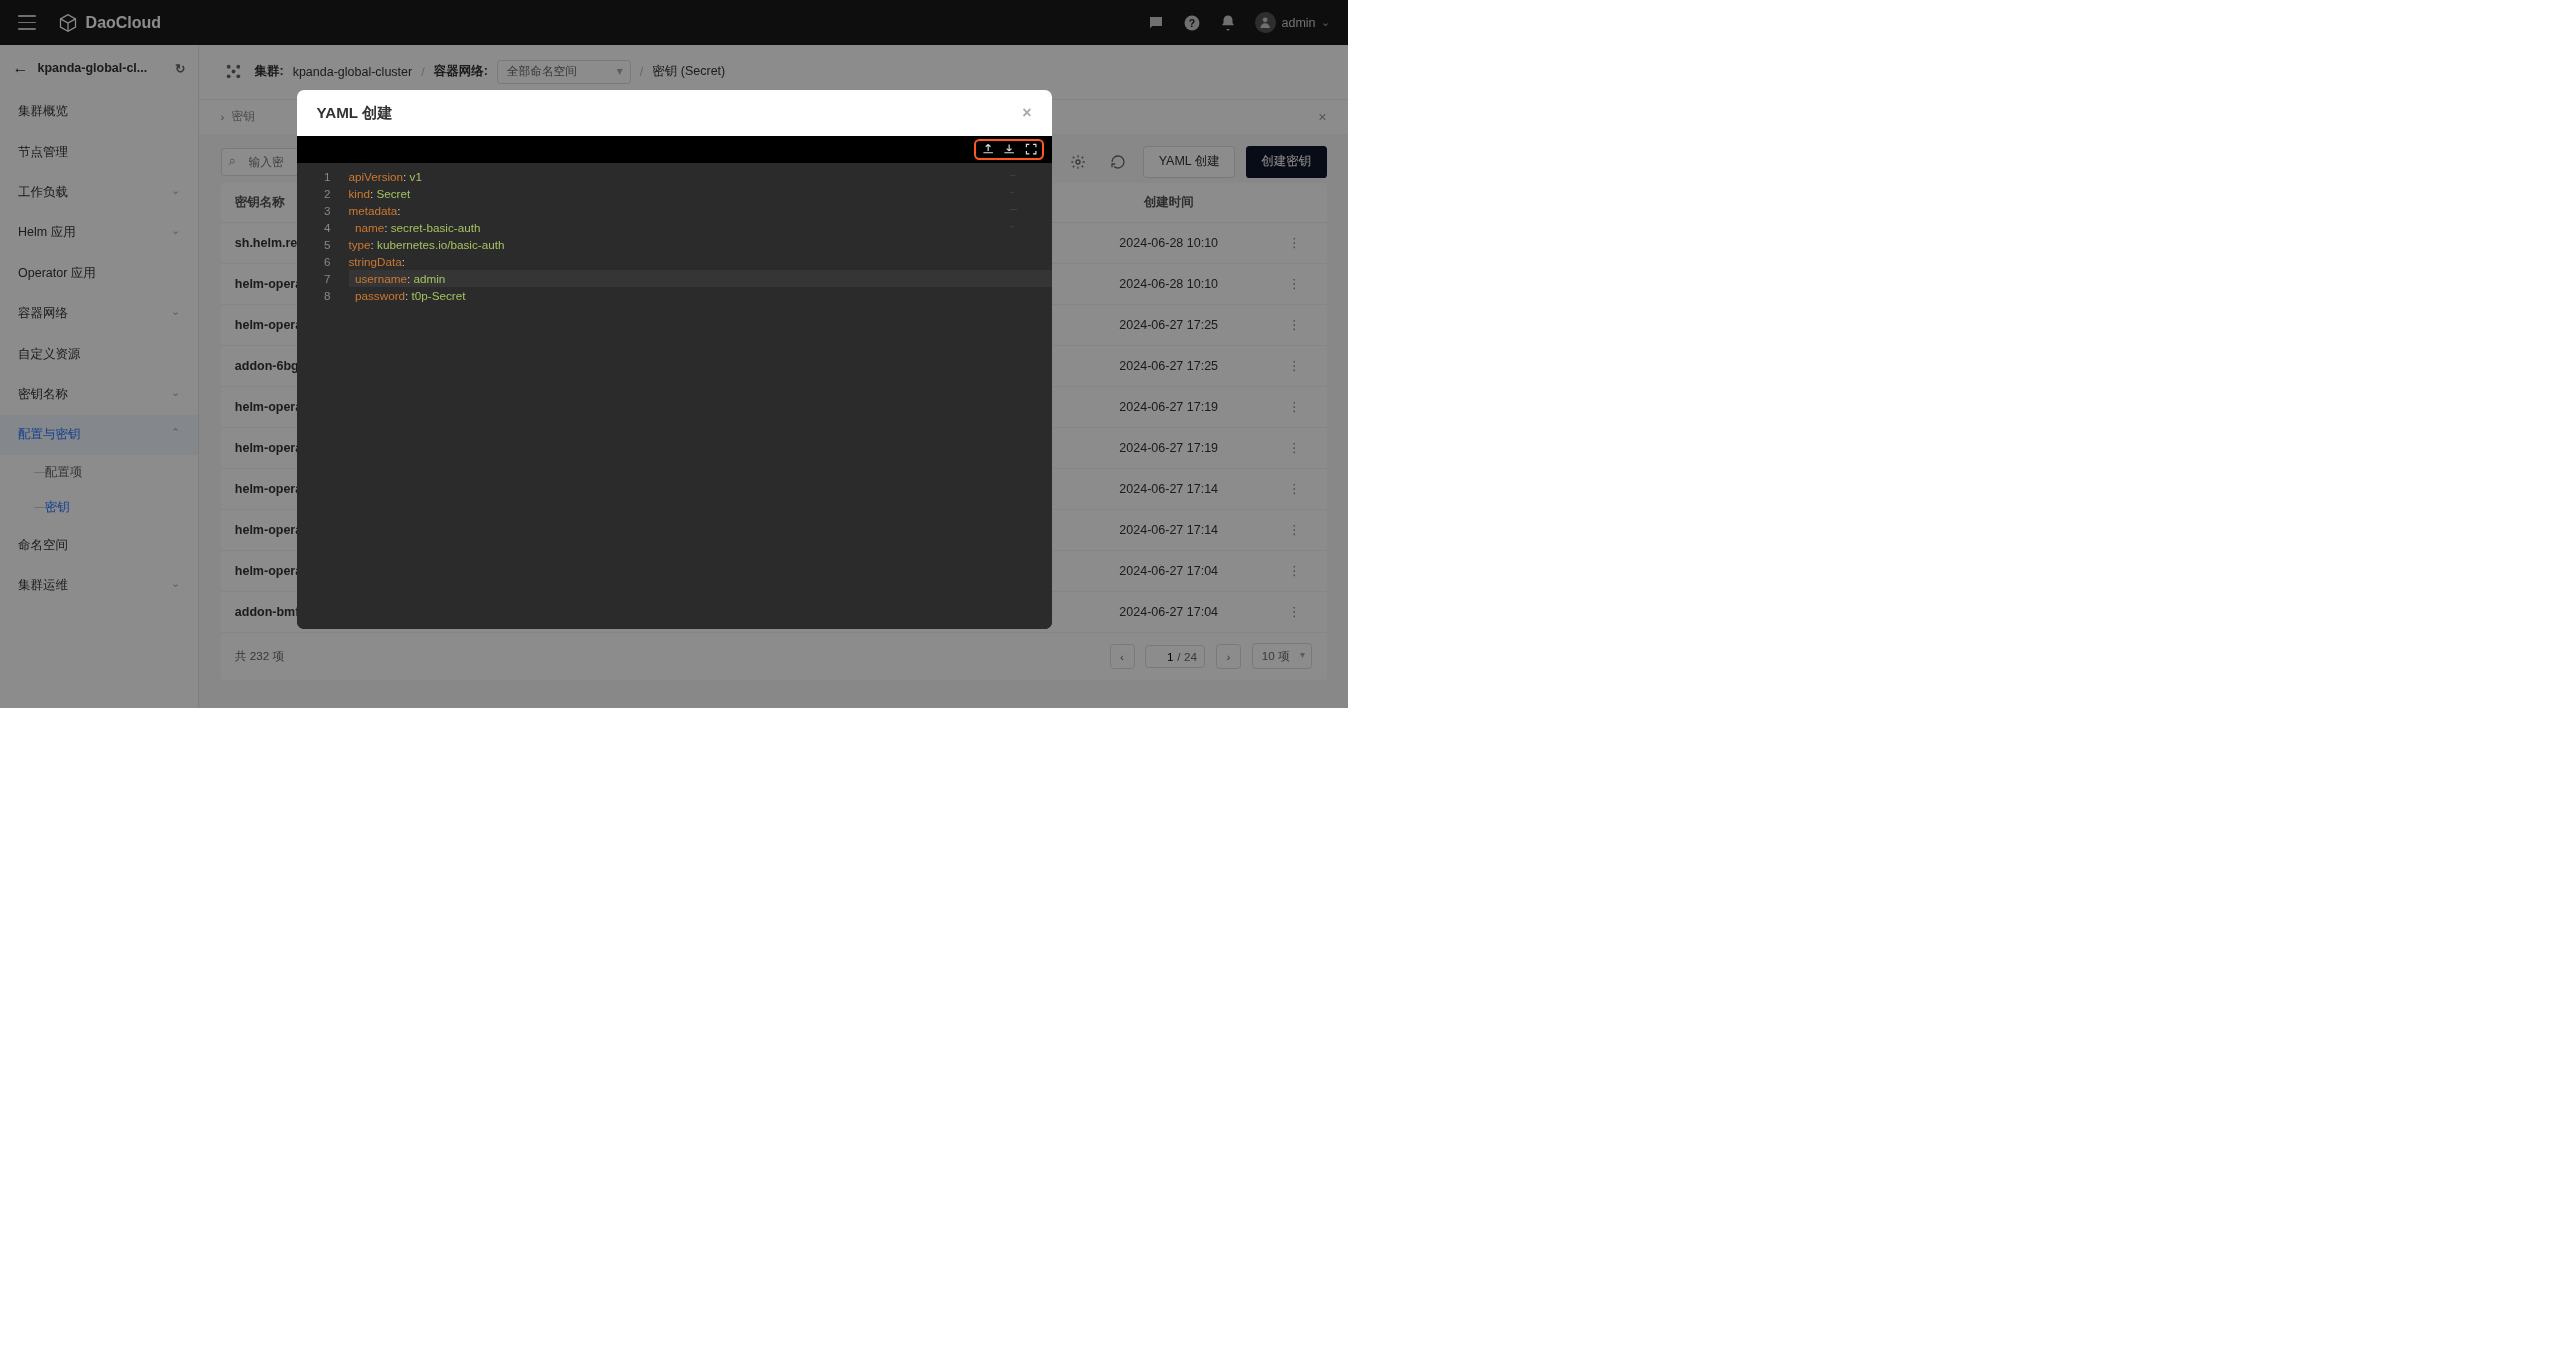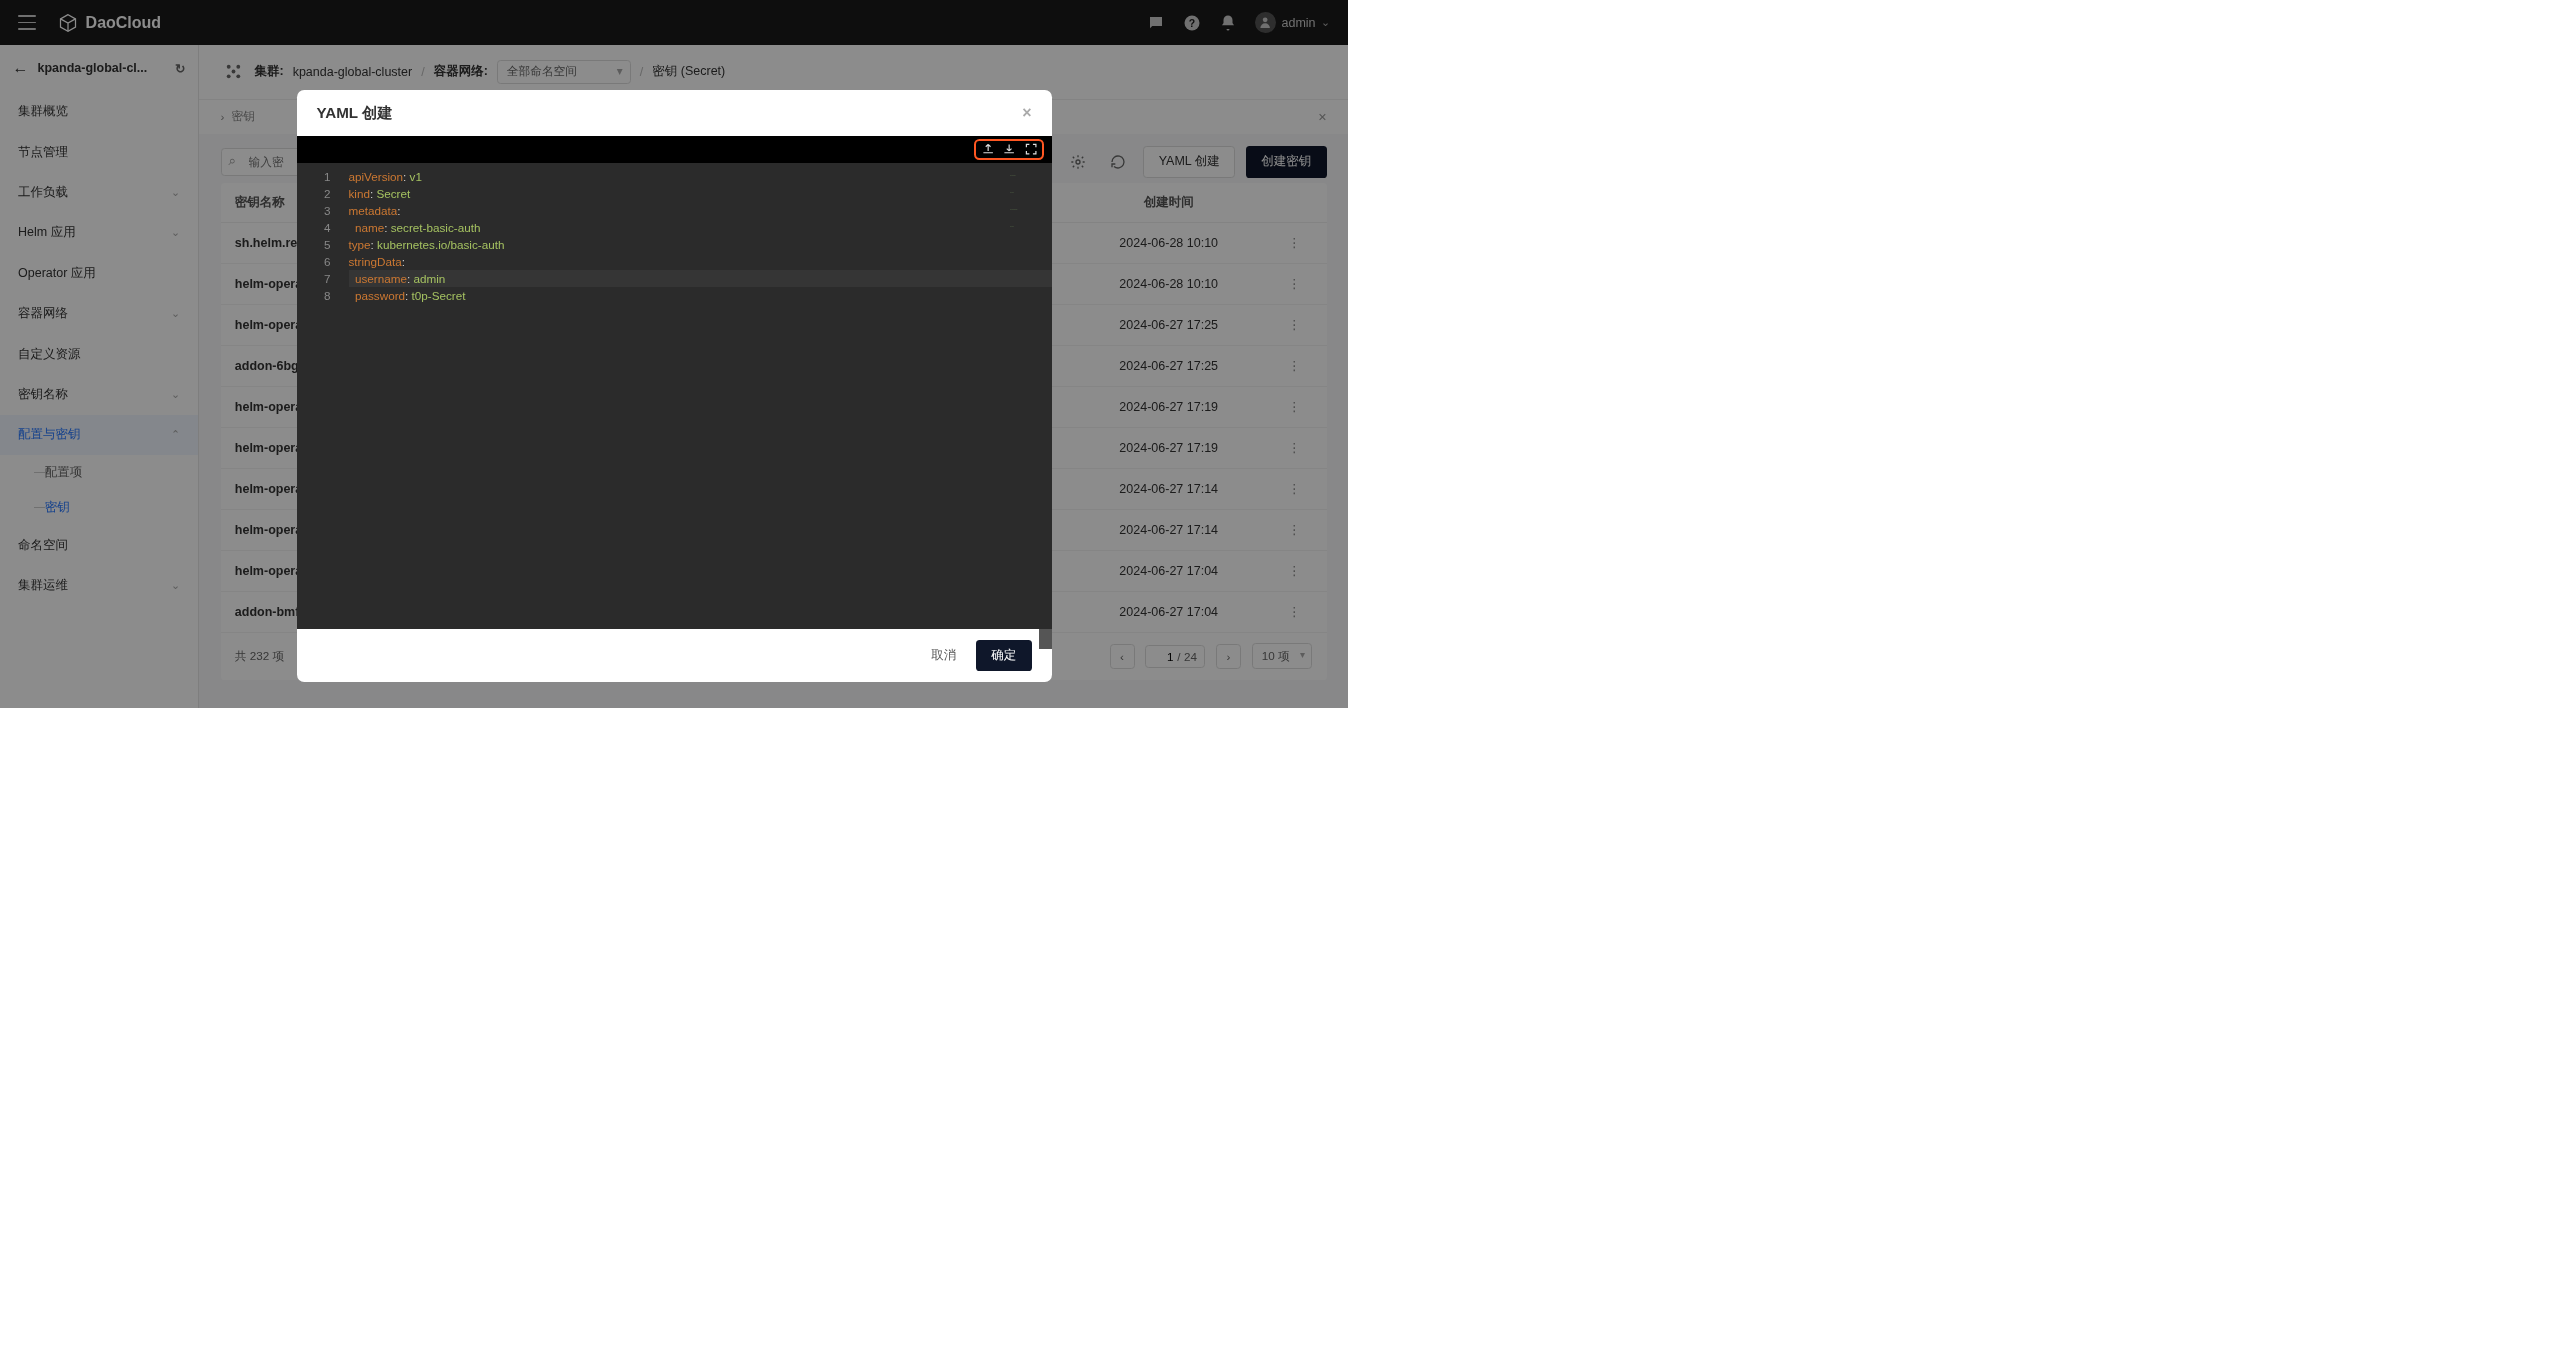--- a/index.html
+++ b/index.html
@@ -11,21 +11,21 @@
 .topbar-spacer{flex:1}
 .topbar-icons{display:flex;align-items:center;gap:18px;color:#ccc}
 .topbar-icons>*{cursor:pointer;display:flex;align-items:center}
 .user-area{display:flex;align-items:center;gap:5.4px}
 .avatar-ico{width:21.5px;height:21.5px;border-radius:50%;background:#555;display:flex;align-items:center;justify-content:center}
 .below-top{display:flex;height:calc(100% - 45px)}
 .sidebar{width:199px;border-right:0.9px solid #e5e5e5;background:#fff;overflow-y:auto}
 .sb-header{display:flex;align-items:center;padding:14.3px 12.5px;gap:9px;font-weight:600;color:#333}
 .back-arrow{font-size:16px;cursor:pointer}
 .refresh-mini{margin-left:auto;cursor:pointer;color:#666}
-.nav-item{padding:11.7px 18px;cursor:pointer;color:#333;display:flex;align-items:center;justify-content:space-between}
+.nav-item{padding:11.7px 18px;cursor:pointer;color:#333;display:flex;justify-content:space-between}
 .nav-item.active{color:#2878ff;background:#f0f6ff}
 .nav-sub{padding:9px 18px 9px 34px;cursor:pointer;color:#666;display:flex;align-items:center;}
 .nav-sub.active{color:#2878ff}
 .dash{width:10.8px;height:1.3px;background:#ccc}
 .chev{color:#aaa;font-size:10.8px}
 .main{flex:1;background:#f7f8fa;display:flex;flex-direction:column;overflow:hidden}
 .breadcrumb-bar{background:#fff;padding:14.3px 21.5px;display:flex;align-items:center;gap:9px;border-bottom:0.9px solid #eee}
 .bc-icon{width:25px;height:25px;display:flex;align-items:center;justify-content:center}
 .bc-label{font-weight:600}
 .bc-sep{color:#bbb}
@@ -348,19 +348,15 @@
             <div class="code-line">  <span class="tok-key">name</span>: <span class="tok-str">secret-basic-auth</span></div>
             <div class="code-line"><span class="tok-key">type</span>: <span class="tok-str">kubernetes.io/basic-auth</span></div>
             <div class="code-line"><span class="tok-key">stringData</span>:</div>
             <div class="code-line cl-active">  <span class="tok-key">username</span>: <span class="tok-str">admin</span></div>
             <div class="code-line">  <span class="tok-key">password</span>: <span class="tok-str">t0p-Secret</span></div>
           </div>
         <div class="minimap">▬▬▬<br>▬▬<br>▬▬▬▬<br>▬▬</div>
         <div class="scrollbar-track"></div>
       </div>
     </div>
-    <div class="modal-footer">
-      <button class="btn-text">取消</button>
-      <button class="btn btn-primary">确定</button>
-    </div>
   </div>
 </div>
 
 
 </body></html>

